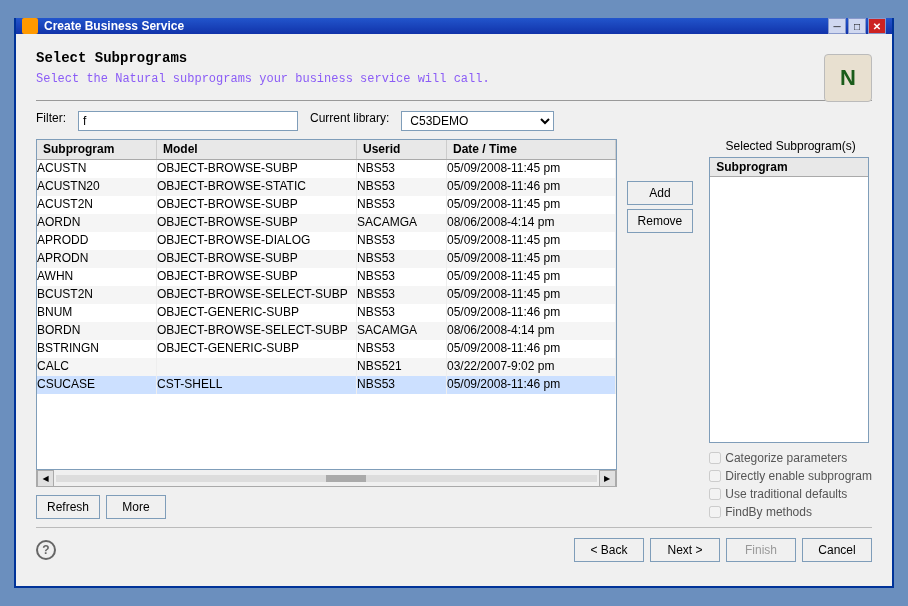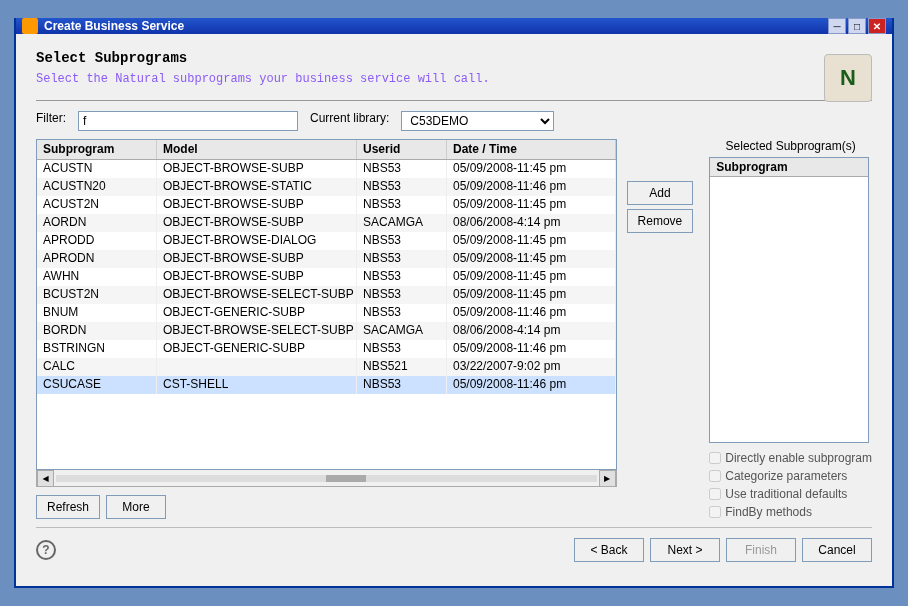--- a/index.html
+++ b/index.html
@@ -208,21 +208,21 @@
 
     .table-row:nth-child(even) {
       background: #f5f5f5;
     }
 
     .table-row.selected {
       background: #cce0ff;
     }
 
     .table-cell {
-      padding: 1px 6px;
+      padding: 1px 0;
       font-size: 12px;
       border-right: 1px solid #eee;
       color: #000;
       white-space: nowrap;
       overflow: hidden;
     }
 
     .horiz-scroll {
       display: flex;
       align-items: center;
@@ -539,26 +539,26 @@
       <div class="right-section">
         <div class="selected-label-row">
           <span style="font-size:12px;color:#000;text-align:center;">Selected Subprogram(s)</span>
         </div>
         <div class="selected-table" style="margin-top:4px; width:160px; height:200px;">
           <div class="selected-table-header">Subprogram</div>
           <div class="selected-table-body"></div>
         </div>
         <div class="checkboxes-area">
           <div class="checkbox-row">
+            <input type="checkbox" id="cb2" disabled="" style="">
+            <label class="checkbox-label" for="cb2">Categorize parameters</label>
+          </div>
+          <div class="checkbox-row">
             <input type="checkbox" id="cb1" disabled="" style="">
             <label class="checkbox-label" for="cb1">Directly enable subprogram</label>
-          </div>
-          <div class="checkbox-row">
-            <input type="checkbox" id="cb2" disabled="" style="">
-            <label class="checkbox-label" for="cb2">Categorize parameters</label>
           </div>
           <div class="checkbox-row">
             <input type="checkbox" id="cb3" disabled="" style="">
             <label class="checkbox-label" for="cb3">Use traditional defaults</label>
           </div>
           <div class="checkbox-row">
             <input type="checkbox" id="cb4" disabled="" style="">
             <label class="checkbox-label" for="cb4">FindBy methods</label>
           </div>
         </div>

